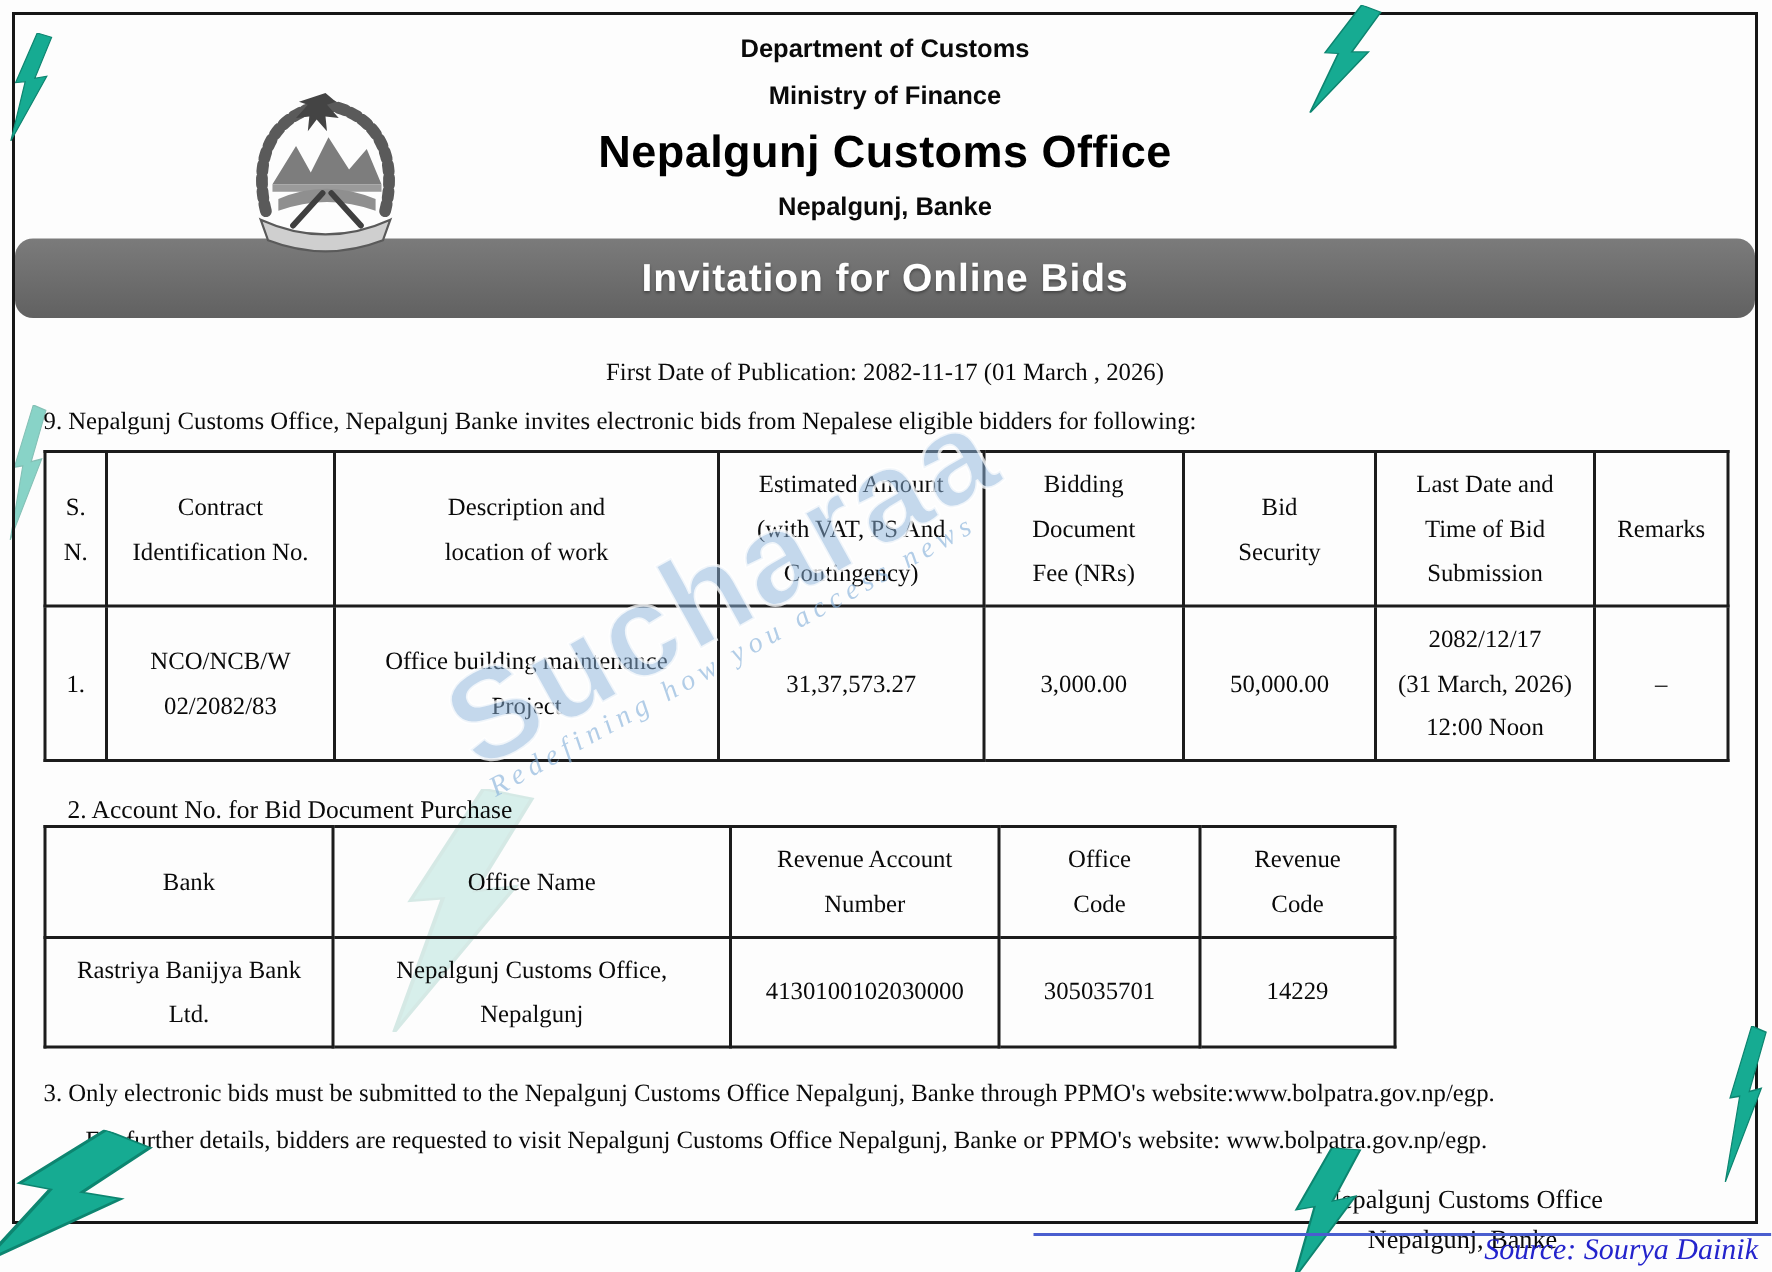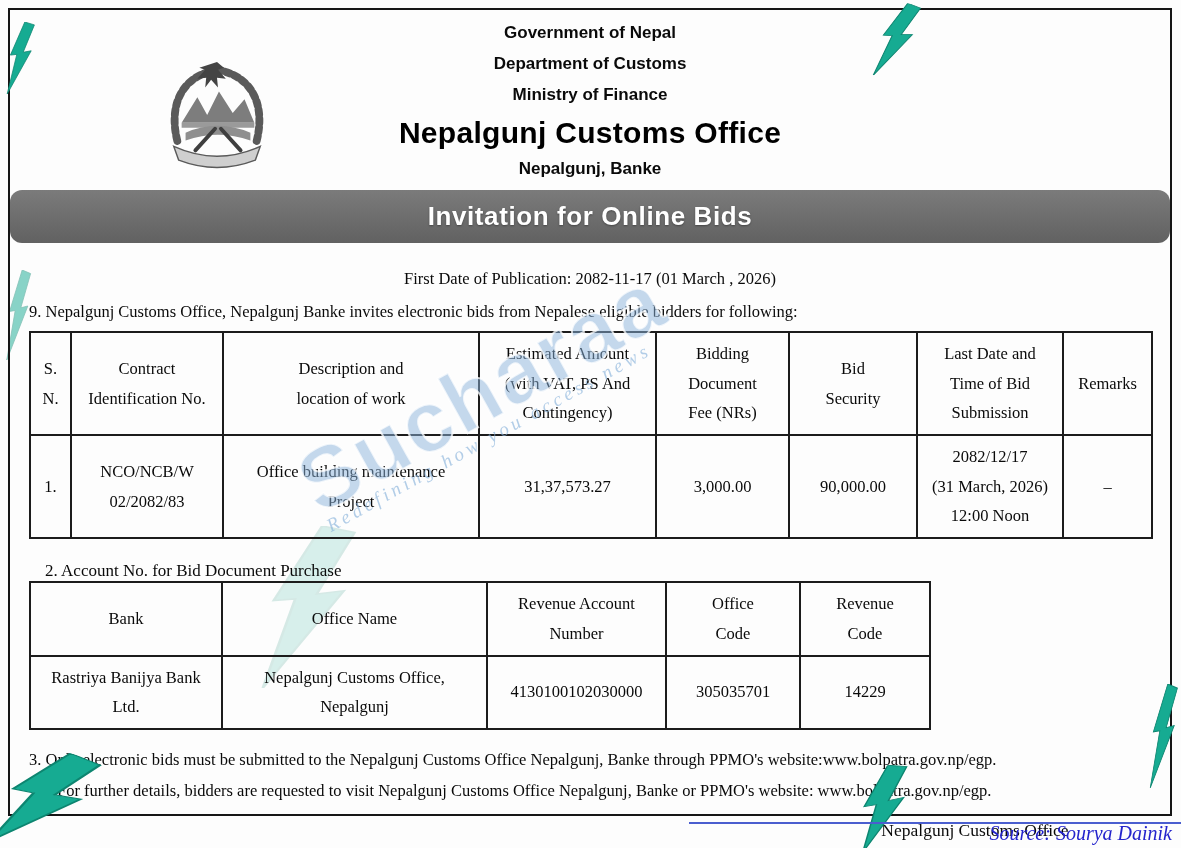--- a/index.html
+++ b/index.html
@@ -82,21 +82,20 @@
         <path d="M60 10 C 24 16, 10 46, 20 84" fill="none" stroke="#5a5a5a" stroke-width="8" stroke-dasharray="5 4" stroke-linecap="round"></path>
         <path d="M60 10 C 96 16, 110 46, 100 84" fill="none" stroke="#5a5a5a" stroke-width="8" stroke-dasharray="5 4" stroke-linecap="round"></path>
         <path d="M60 2 l7 6 -6 2 8 9 -9 -1 1 10 -7 -8 -6 8 1 -10 -9 1 8 -9 -6 -2 z" fill="#444444"></path>
         <path d="M24 64 L40 38 L50 56 L62 32 L76 54 L88 40 L98 64 Z" fill="#7d7d7d"></path>
         <path d="M24 64 h74 v5 h-74 z" fill="#9a9a9a"></path>
         <path d="M28 74 q32 -14 66 0 l0 8 q-33 -12 -66 0 z" fill="#8f8f8f"></path>
         <path d="M38 92 L58 70" stroke="#3f3f3f" stroke-width="4" stroke-linecap="round"></path>
         <path d="M84 92 L64 70" stroke="#3f3f3f" stroke-width="4" stroke-linecap="round"></path>
         <path d="M16 88 q44 20 88 0 l-5 14 q-39 15 -78 0 z" fill="#cfcfcf" stroke="#5a5a5a" stroke-width="1.5"></path>
       </svg>
-      <div class="h-line">Government of Nepal</div>
       <div class="h-line">Department of Customs</div>
       <div class="h-line">Ministry of Finance</div>
       <div class="h-office">Nepalgunj Customs Office</div>
       <div class="h-line">Nepalgunj, Banke</div>
     </header>
 
     <div class="banner">
       <span>Invitation for Online Bids</span>
     </div>
 
@@ -140,21 +139,21 @@
         </thead>
         <tbody>
           <tr>
             <td>1.</td>
             <td>NCO/NCB/W
 02/2082/83</td>
             <td>Office building maintenance
 Project</td>
             <td>31,37,573.27</td>
             <td>3,000.00</td>
-            <td>90,000.00</td>
+            <td>50,000.00</td>
             <td>2082/12/17
 (31 March, 2026)
 12:00 Noon</td>
             <td>–</td>
           </tr>
         </tbody>
       </table>
 
       <p class="section2">2. Account No. for Bid Document Purchase</p>
 

